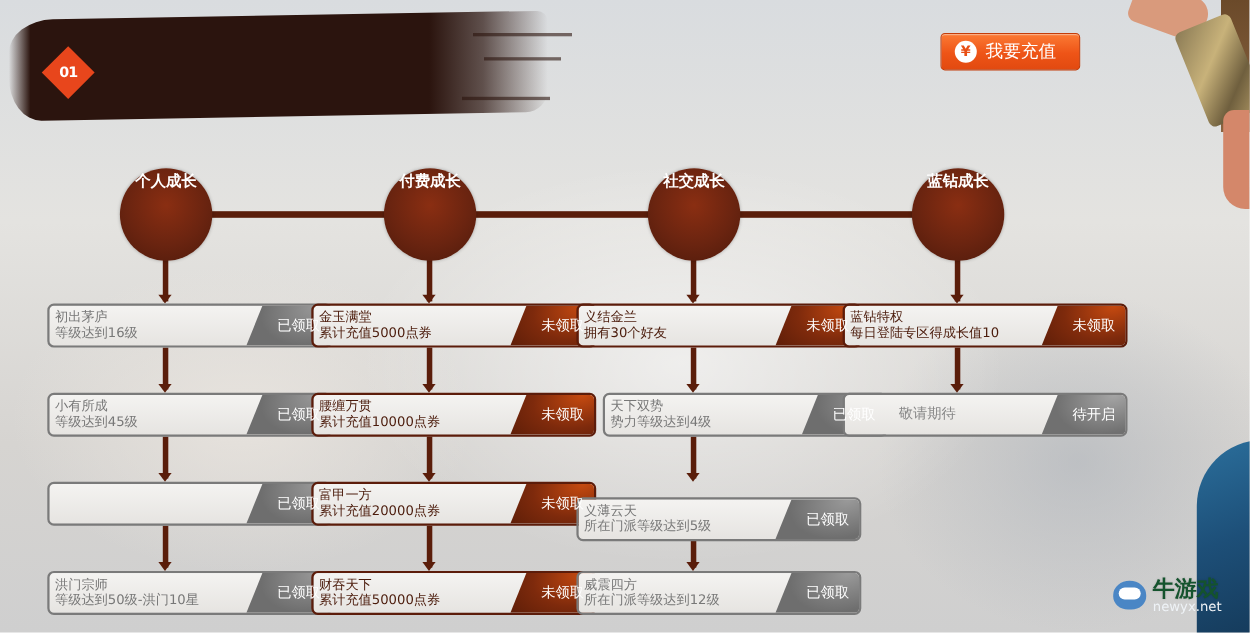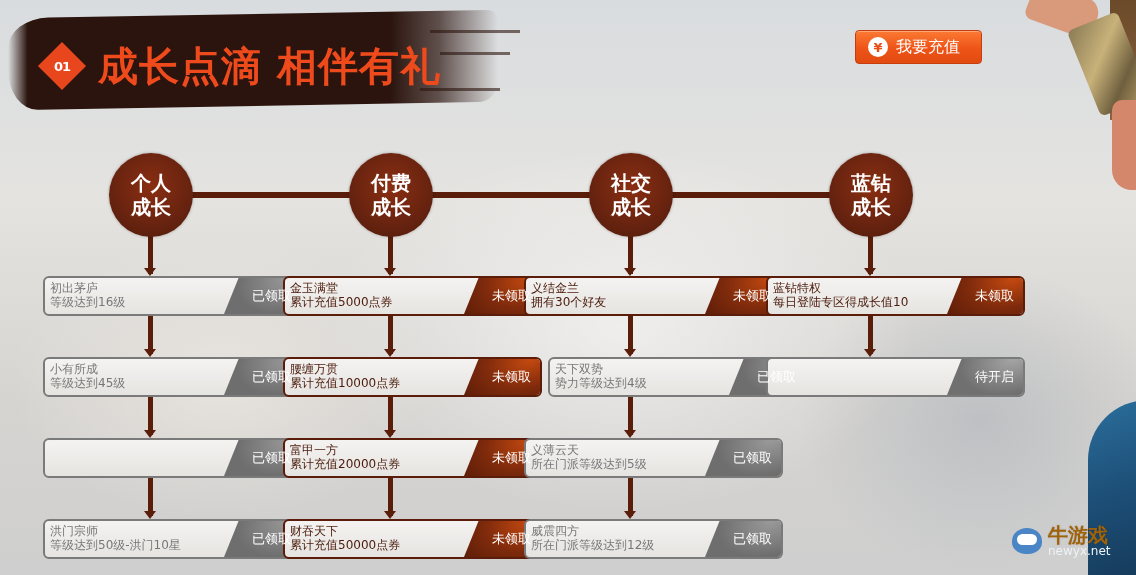--- a/index.html
+++ b/index.html
@@ -86,22 +86,22 @@
   }
   .vline { position: absolute; width: 5px; background: #5a1d0a; }
   .arrow {
     position: absolute; width: 0; height: 0;
     border-left: 6px solid transparent; border-right: 6px solid transparent; border-top: 8px solid #5a1d0a;
   }
   
   .cat-circle {
     position: absolute; width: 84px; height: 84px; border-radius: 50%;
     background: radial-gradient(circle at 50% 40%, #8a2e12 0%, #6a2410 55%, #4e1a0b 100%);
-    color: #fff; font-size: 20px; font-weight: bold; line-height: 24px;
-    display: flex; flex-direction: column; align-items: center; justify-content: center;
+    color: #fff; font-size: 14px; font-weight: bold; line-height: 24px;
+    display: flex; flex-direction: row; align-items: flex-start; justify-content: center;
     box-shadow: 0 0 3px rgba(0,0,0,0.3);
   }
   
   .card {
     position: absolute; width: 259px; height: 40px; border-radius: 6px;
     border: 2px solid #7a7a7a; background: linear-gradient(180deg, #f4f3f1, #e6e4e1);
     overflow: hidden;
   }
   .card.unclaimed { border-color: #5c1c0a; }
   .card .desc {
@@ -130,36 +130,35 @@
   .watermark {
     position: absolute; left: 1012px; top: 525px; display: flex; align-items: center; gap: 6px;
   }
   .wm-logo {
     width: 30px; height: 26px; background: #4a86c5; border-radius: 50% 50% 45% 45%; position: relative;
   }
   .wm-logo::before {
     content: ""; position: absolute; left: 5px; top: 6px; width: 20px; height: 11px; background: #fff; border-radius: 6px;
   }
   .wm-text { display: flex; flex-direction: column; line-height: 1; }
-  .wm-cn { color: #a16207; font-size: 20px; font-weight: bold; text-shadow: 0 0 2px rgba(0,0,0,0.2); }
+  .wm-cn { color: #14532d; font-size: 20px; font-weight: bold; text-shadow: 0 0 2px rgba(0,0,0,0.2); }
   .wm-en { color: #eef2f6; font-size: 12px; }
 </style>
 </head>
 <body>
 
 <div class="brush"></div>
 <div class="brush-streak" style="left:430px;top:30px;width:90px;"></div>
 <div class="brush-streak" style="left:440px;top:52px;width:70px;"></div>
 <div class="brush-streak" style="left:420px;top:88px;width:80px;"></div>
 
 <div class="title-wrap">
   <div class="num-badge">
     <span>01</span>
   </div>
-  <div class="page-title">成长点滴 相伴有礼</div>
 </div>
 
 <div class="recharge-btn">
   <span class="yen-icon">¥</span>
   <span>我要充值</span>
 </div>
 
 <div class="char-hair"></div>
 <div class="char-arm"></div>
 <div class="char-cuff"></div>
@@ -291,21 +290,21 @@
 </div>
 <div class="card claimed" style="left:548px;top:357px;">
   <div class="desc">
       <div>天下双势</div>
       <div>势力等级达到4级</div>
     </div>
   <div class="status">
       <span>已领取</span>
     </div>
 </div>
-<div class="card claimed" style="left:524px;top:438px;">
+<div class="card claimed" style="left:524px;top:452px;">
   <div class="desc">
       <div>义薄云天</div>
       <div>所在门派等级达到5级</div>
     </div>
   <div class="status">
       <span>已领取</span>
     </div>
 </div>
 <div class="card claimed" style="left:524px;top:519px;">
   <div class="desc">
@@ -330,20 +329,21 @@
 <div class="card unclaimed" style="left:766px;top:276px;">
   <div class="desc">
       <div>蓝钻特权</div>
       <div>每日登陆专区得成长值10</div>
     </div>
   <div class="status">
       <span>未领取</span>
     </div>
 </div>
 <div class="card pending" style="left:766px;top:357px;">
+  <div class="desc">敬请期待</div>
   <div class="status">
       <span>待开启</span>
     </div>
 </div>
 
 <div class="watermark">
   <div class="wm-logo"></div>
   <div class="wm-text">
     <span class="wm-cn">牛游戏</span>
     <span class="wm-en">newyx.net</span>

